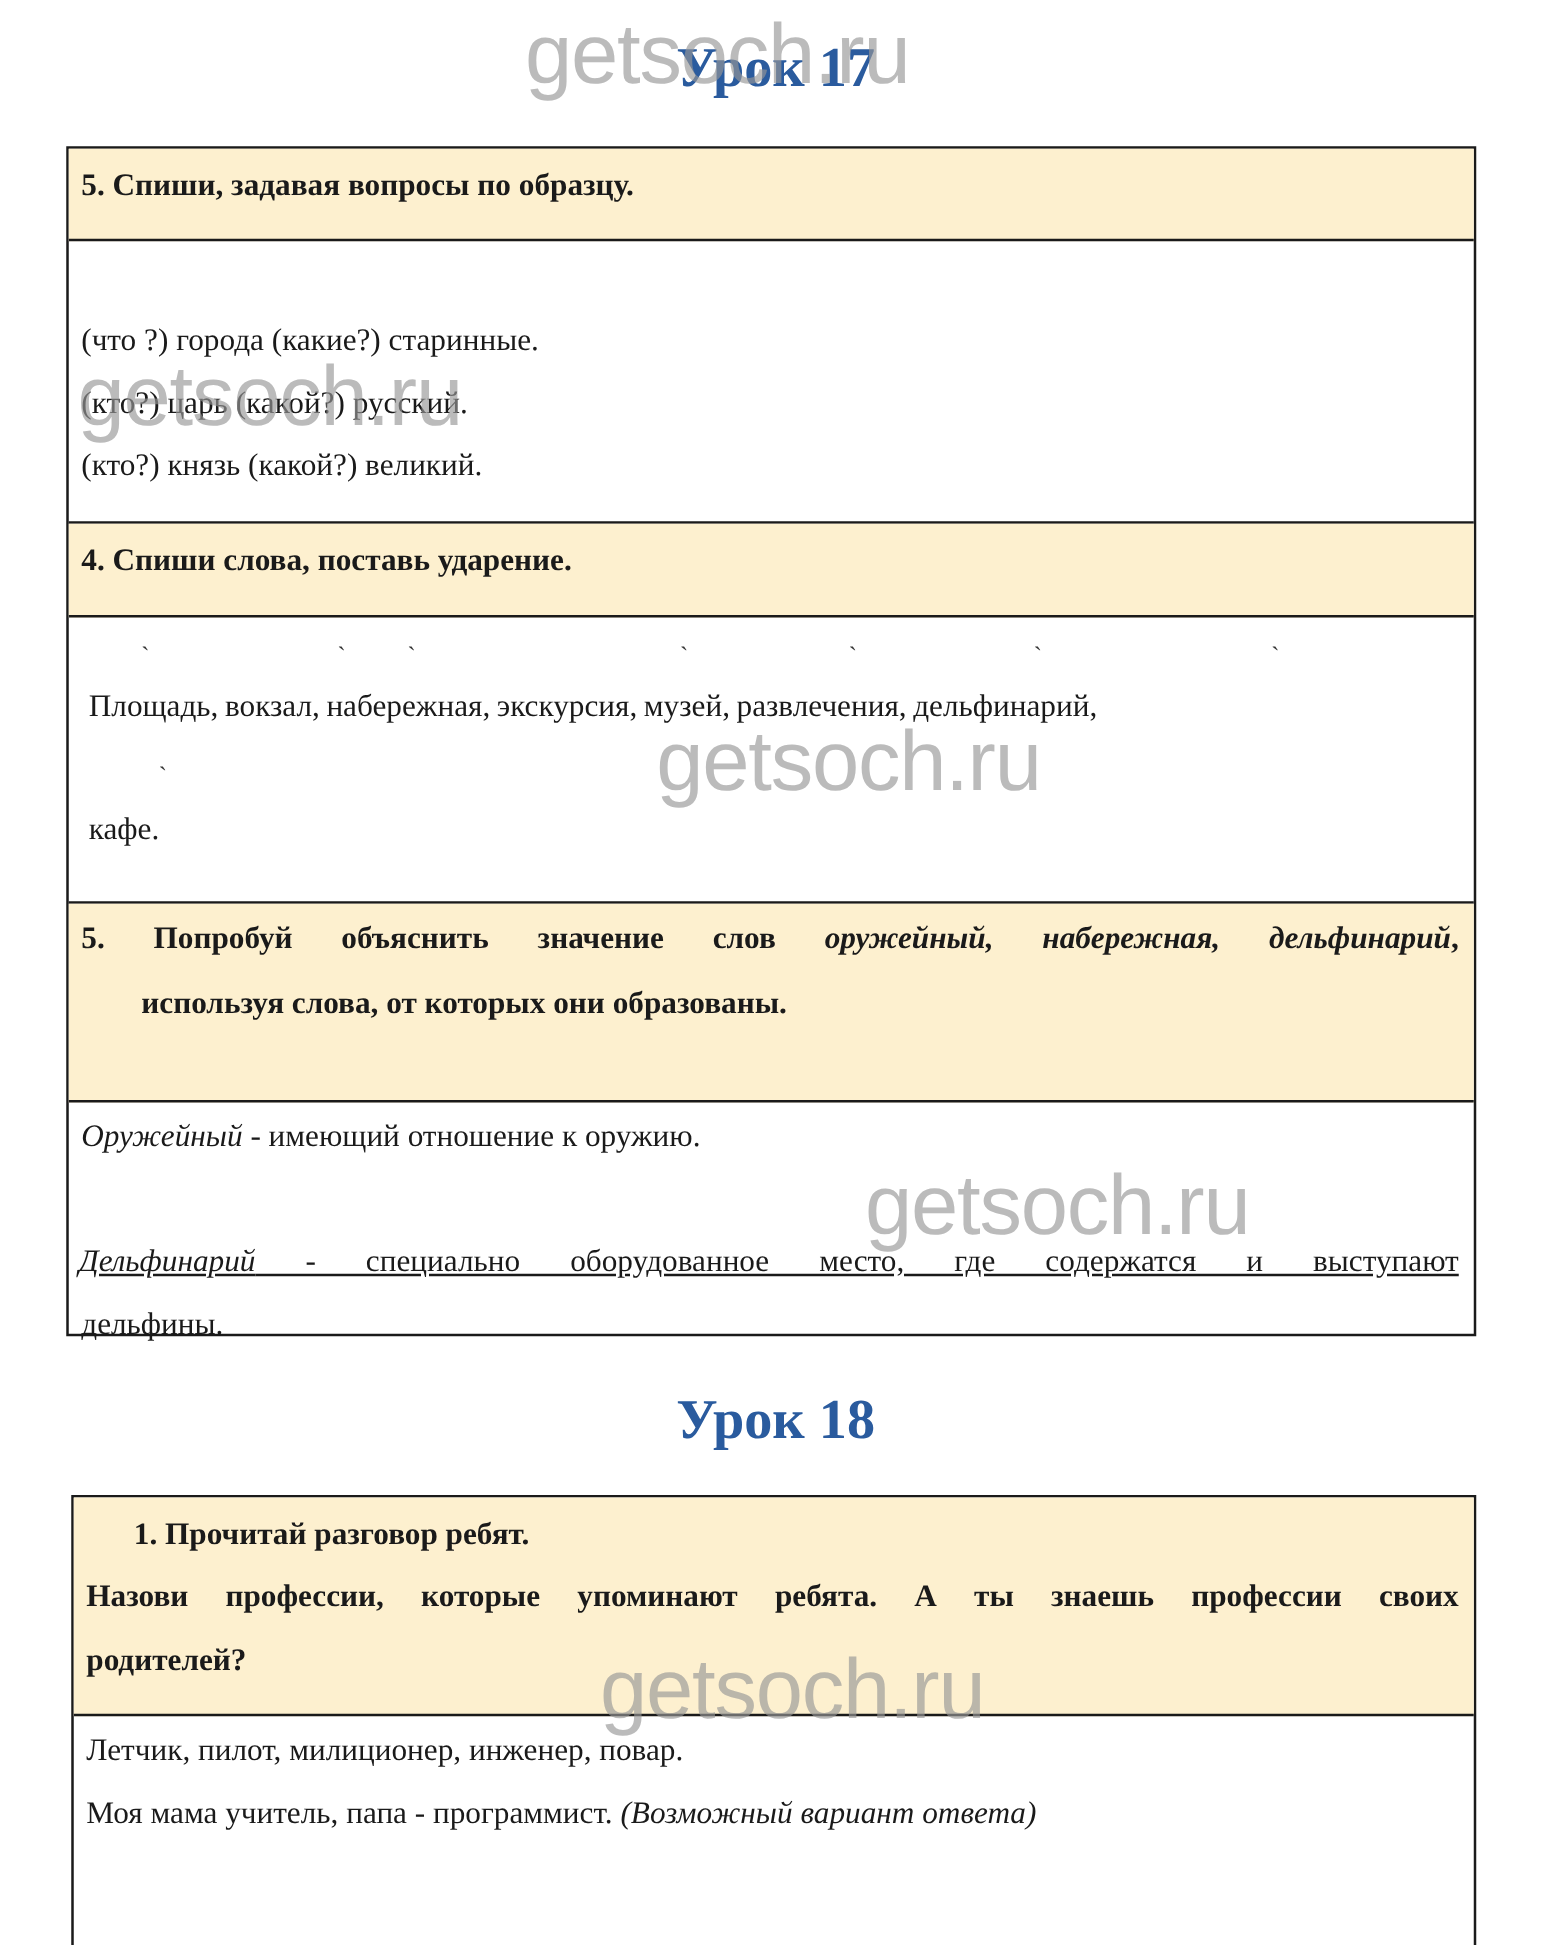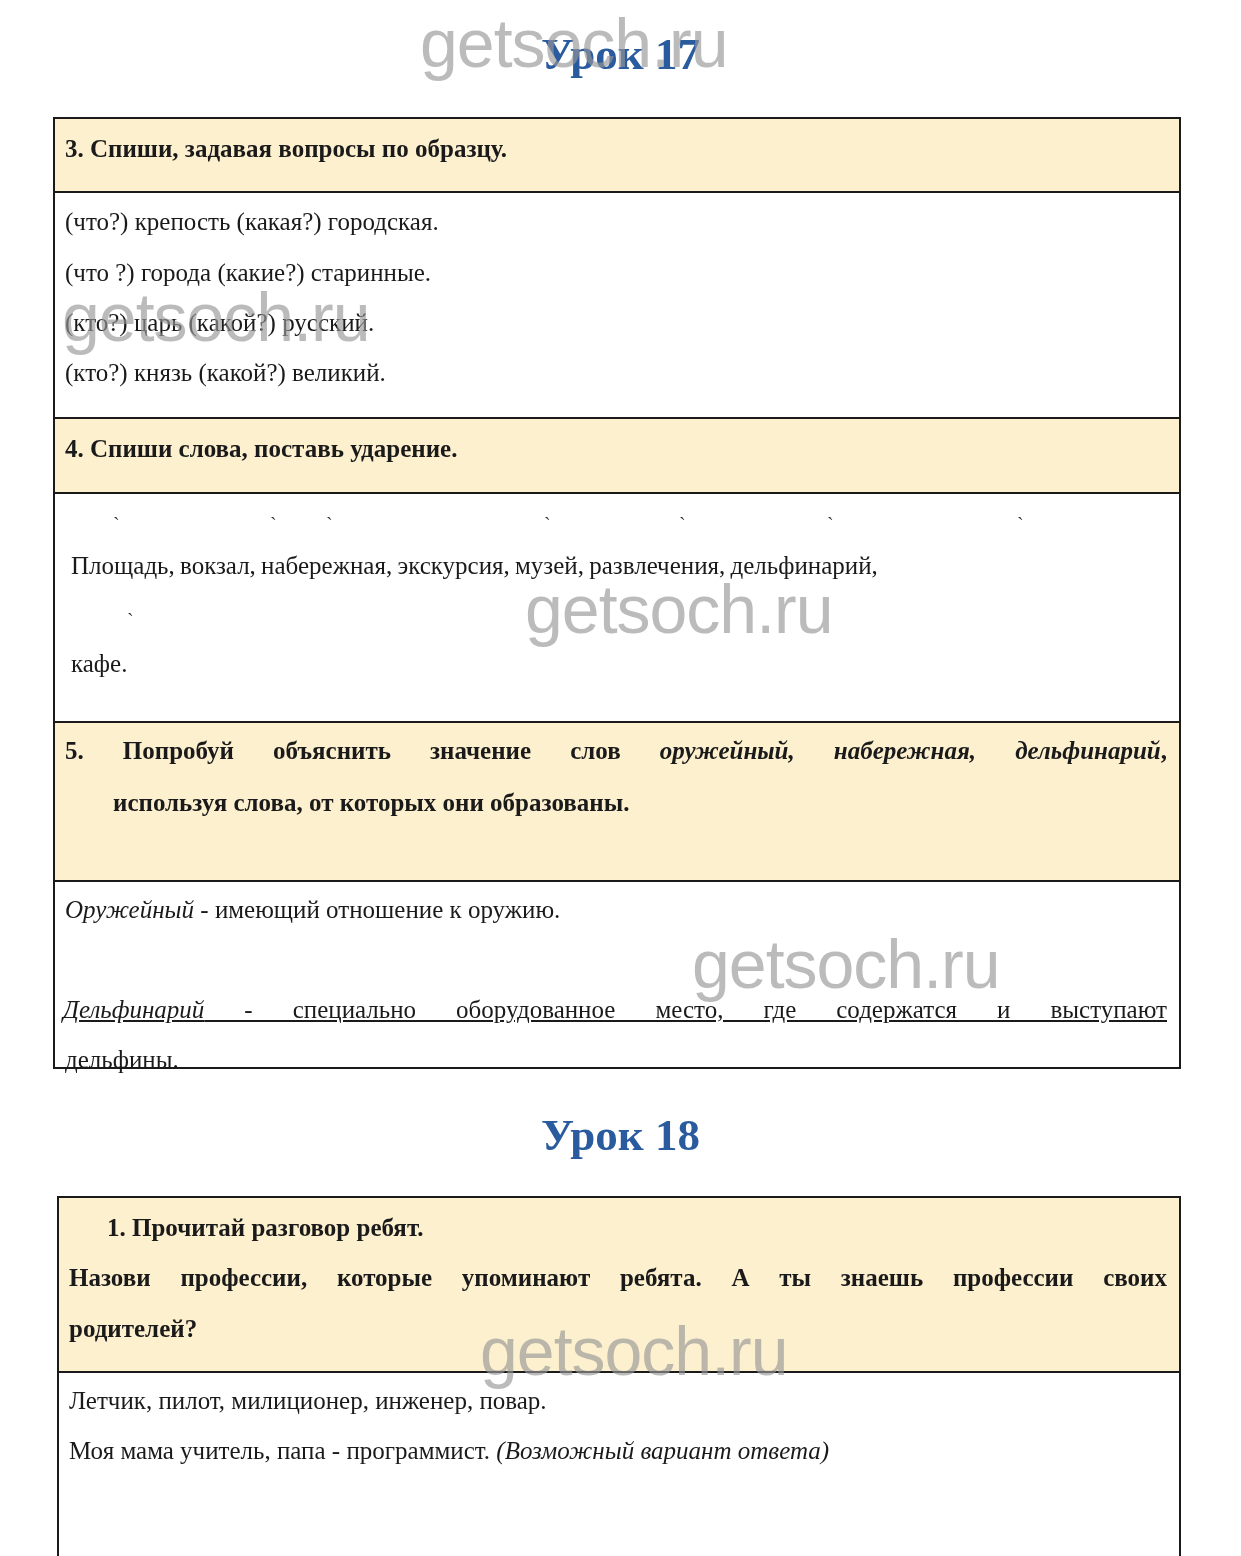--- a/index.html
+++ b/index.html
@@ -21,25 +21,24 @@
         letter-spacing:-1px; }
 </style>
 </head>
 <body>
 
 <div class="lesson-title" style="top:28px;">Урок 17</div>
 
 <div class="tbl" style="left:53px; top:117px; width:1128px; height:952px;">
 
   <div class="row hdr" style="height:74px;">
-    <div class="line" style="top:16px;">3. Спиши, задавая вопросы по образцу.</div>
+    <div class="line" style="top:16px;">5. Спиши, задавая вопросы по образцу.</div>
   </div>
 
   <div class="row body-txt" style="height:226px;">
-    <div class="line" style="top:15px;">(что?) крепость (какая?) городская.</div>
     <div class="line" style="top:66px;">(что ?) города (какие?) старинные.</div>
     <div class="line" style="top:116px;">(кто?) царь (какой?) русский.</div>
     <div class="line" style="top:166px;">(кто?) князь (какой?) великий.</div>
   </div>
 
   <div class="row hdr" style="height:75px;">
     <div class="line" style="top:16px;">4. Спиши слова, поставь ударение.</div>
   </div>
 
   <div class="row body-txt" style="height:229px;">

